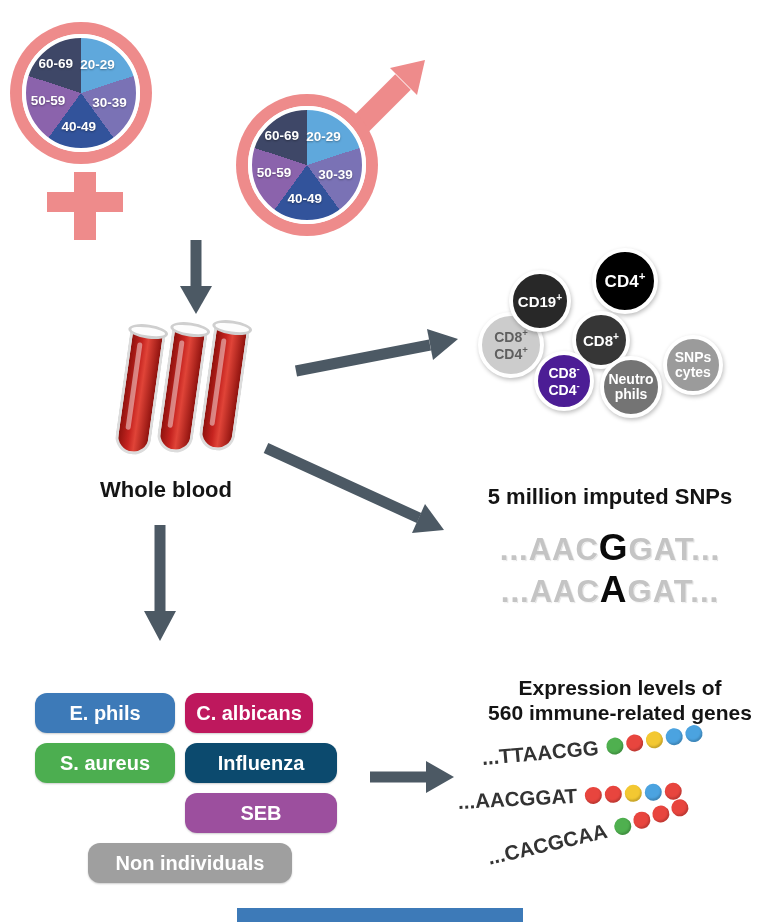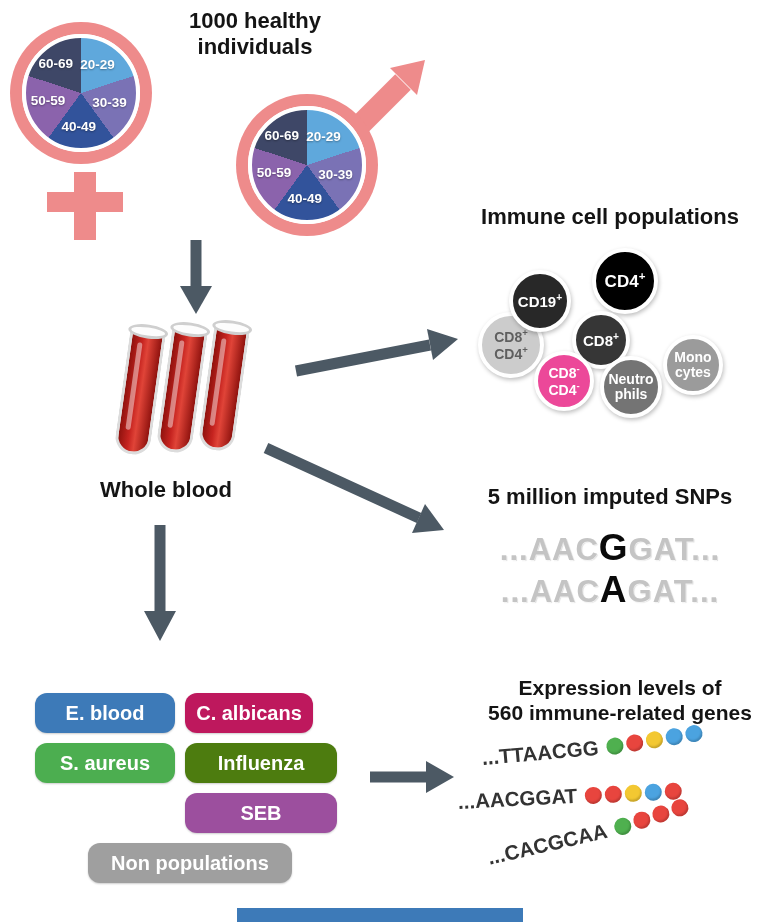--- a/index.html
+++ b/index.html
@@ -50,21 +50,20 @@
 .exp-row .dots{display:inline-flex;align-items:center;margin-left:5px;transform-origin:left center}
 .dot{width:17px;height:17px;border-radius:50%;display:inline-block;margin-left:3px;box-shadow:inset -1px -2px 2px rgba(0,0,0,.18)}
 .er1 .dots{transform:rotate(-4deg)}
 .er3 .dots{transform:rotate(-5deg)}
 </style>
 </head>
 <body>
 
 <div class="canvas">
 
-  <div class="abs fig-title" style="left:163px;top:8px;width:184px;font-size:22px">1000 healthy individuals</div>
 
   <div class="abs" style="left:8px;top:20px;width:154px;height:240px">
     <div class="pie" style="left: 14px; top: 14px; background: conic-gradient(rgb(95, 168, 220) 0deg, rgb(95, 168, 220) 72deg, rgb(122, 114, 181) 72deg, rgb(122, 114, 181) 144deg, rgb(50, 83, 155) 144deg, rgb(50, 83, 155) 216deg, rgb(139, 99, 172) 216deg, rgb(139, 99, 172) 288deg, rgb(62, 71, 103) 288deg, rgb(62, 71, 103) 360deg);">
       <span class="ag ag0">20-29</span>
       <span class="ag ag1">30-39</span>
       <span class="ag ag2">40-49</span>
       <span class="ag ag3">50-59</span>
       <span class="ag ag4">60-69</span>
     </div>
     <div class="stem" style="left:66px;top:152px;width:22px;height:68px"></div>
@@ -112,51 +111,50 @@
     </div>
   </div>
 
   <div class="abs fig-title" style="left:86px;top:477px;width:160px;font-size:22px">Whole blood</div>
 
   <svg class="abs arrow" width="175" height="60" style="left:292px;top:325px">
     <line x1="4" y1="46" x2="138" y2="20" stroke-width="11"></line>
     <polygon points="141,35 135,4 166,14"></polygon>
   </svg>
 
-  <div class="abs fig-title" style="left:455px;top:204px;width:310px;font-size:22px">Immune cell populations</div>
 
   <div class="abs" style="left:470px;top:243px;width:300px;height:185px">
     <div class="cell" style="left: 8px; top: 69px; width: 66px; height: 66px; background: rgb(204, 204, 204); color: rgb(95, 95, 95);">
       <div class="lbl">
         <span>CD8</span><sup>+</sup><br>
         <span>CD4</span><sup>+</sup>
       </div>
     </div>
     <div class="cell" style="left: 39px; top: 27px; width: 62px; height: 62px; background: rgb(40, 40, 40);">
       <div class="lbl one">
         <span>CD19</span><sup>+</sup>
       </div>
     </div>
     <div class="cell" style="left: 193px; top: 92px; width: 60px; height: 60px; background: rgb(155, 155, 155); color: rgb(255, 255, 255);">
       <div class="lbl">
-        <span>Mono</span><br>
+        <span>SNPs</span><br>
         <span>cytes</span>
       </div>
     </div>
     <div class="cell" style="left: 122px; top: 5px; width: 66px; height: 66px; background: rgb(0, 0, 0);">
       <div class="lbl big">
         <span>CD4</span><sup>+</sup>
       </div>
     </div>
     <div class="cell" style="left: 102px; top: 68px; width: 58px; height: 58px; background: rgb(54, 54, 54);">
       <div class="lbl one">
         <span>CD8</span><sup>+</sup>
       </div>
     </div>
-    <div class="cell" style="left: 64px; top: 108px; width: 60px; height: 60px; background: #ec4899; color: rgb(255, 255, 255); align-items: center;">
+    <div class="cell" style="left: 64px; top: 108px; width: 60px; height: 60px; background: #4c1d95; color: rgb(255, 255, 255); align-items: center;">
       <div class="lbl">
         <span>CD8</span><sup>-</sup><br>
         <span>CD4</span><sup>-</sup>
       </div>
     </div>
     <div class="cell" style="left: 130px; top: 113px; width: 62px; height: 62px; background: rgb(116, 116, 116); color: rgb(255, 255, 255);">
       <div class="lbl">
         <span>Neutro</span><br>
         <span>phils</span>
       </div>
@@ -177,36 +175,36 @@
       <span>...AAC</span><span class="snp-variant">A</span><span>GAT...</span>
     </div>
   </div>
 
   <svg class="abs arrow" width="40" height="120" style="left:140px;top:525px">
     <line x1="20" y1="0" x2="20" y2="88" stroke-width="11"></line>
     <polygon points="4,86 36,86 20,116"></polygon>
   </svg>
 
   <div class="pill" style="left: 35px; top: 693px; width: 140px; height: 40px; background: rgb(61, 122, 184);">
-    <span>E. blood</span>
+    <span>E. phils</span>
   </div>
   <div class="pill" style="left: 185px; top: 693px; width: 128px; height: 40px; background: #be185d;">
     <span>C. albicans</span>
   </div>
   <div class="pill" style="left: 35px; top: 743px; width: 140px; height: 40px; background: rgb(76, 174, 80);">
     <span>S. aureus</span>
   </div>
-  <div class="pill" style="left: 185px; top: 743px; width: 152px; height: 40px; background: #4d7c0f;">
+  <div class="pill" style="left: 185px; top: 743px; width: 152px; height: 40px; background: #0c4a6e;">
     <span>Influenza</span>
   </div>
   <div class="pill" style="left: 185px; top: 793px; width: 152px; height: 40px; background: rgb(156, 79, 158);">
     <span>SEB</span>
   </div>
   <div class="pill" style="left: 88px; top: 843px; width: 204px; height: 40px; background: rgb(159, 159, 159);">
-    <span>Non populations</span>
+    <span>Non individuals</span>
   </div>
 
   <svg class="abs arrow" width="90" height="40" style="left:368px;top:757px">
     <line x1="2" y1="20" x2="60" y2="20" stroke-width="11"></line>
     <polygon points="58,4 58,36 86,20"></polygon>
   </svg>
 
   <div class="abs fig-title" style="left:450px;top:676px;width:340px;font-size:21px">
     <div>Expression levels of</div>
     <div>560 immune-related genes</div>

